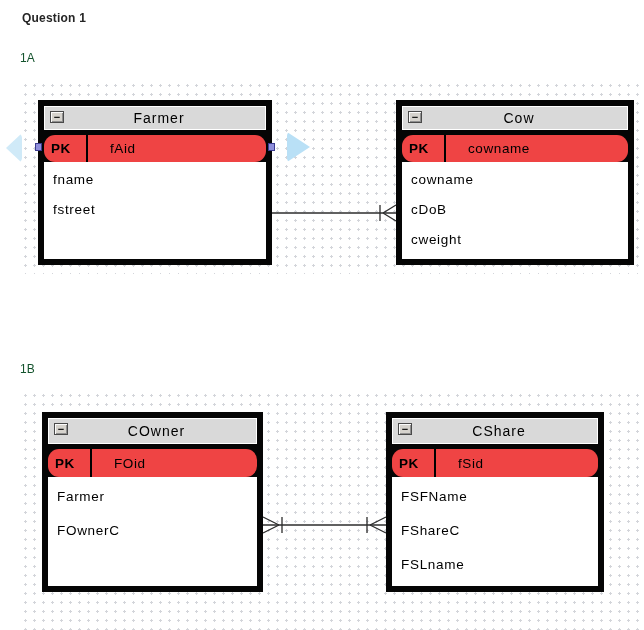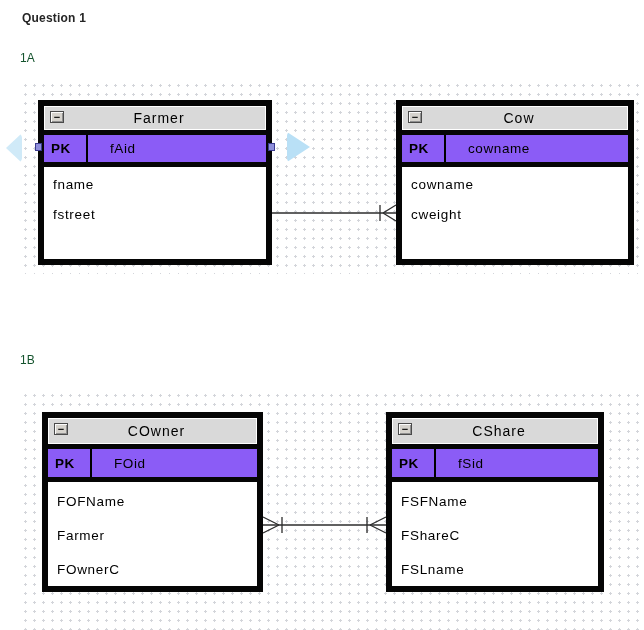--- a/index.html
+++ b/index.html
@@ -3,49 +3,49 @@
 <meta charset="utf-8">
 <style>
   * { margin:0; padding:0; box-sizing:border-box; }
   html,body { width:644px; height:630px; background:#ffffff; overflow:hidden;
               font-family:"Liberation Sans", sans-serif; }
 
   .heading { position:absolute; left:22px; top:11px; font-size:12px; font-weight:600;
              color:#252525; letter-spacing:.2px; }
   .sub-label { position:absolute; left:20px; font-size:12px; font-weight:400; color:#14532d; }
   #label-1a { top:51px; }
-  #label-1b { top:353px; }
+  #label-1b { top:362px; }
 
   .canvas { position:absolute; left:18px; width:626px; background:#ffffff;
             background-image:radial-gradient(#d3d5da 1px, transparent 1.1px);
             background-size:9px 9px; background-position:3px 3px; }
   #canvas-1a { top:78px;  height:196px; }
   #canvas-1b { top:388px; height:242px; }
 
   .entity { position:absolute; background:#050505; padding:6px; display:flex;
             flex-direction:column; }
   .entity-header { position:relative; background:#d9d9d9; box-shadow:0 0 0 1px #ffffff;
                    margin:1px; display:flex; align-items:center; justify-content:center; }
   .s1a .entity-header { height:22px; }
   .s1b .entity-header { height:24px; }
   .entity-title { font-size:14px; color:#000; letter-spacing:1px;margin-left:8px; }
   .collapse-btn { position:absolute; left:5px; top:4px; width:14px; height:12px;
                   background:#d6d3cd; border:1px solid #4a4a4a; color:#111;
                   box-shadow:inset 1px 1px 0 #fbfbfb, inset -1px -1px 0 #8f8f8f;
                   display:flex; align-items:center; justify-content:center;
                   font-size:11px; font-weight:700; line-height:0; }
-  .pk-row { background:#8b5cf6; margin-top:5px; display:flex; align-items:stretch; }
+  .pk-row { background:#ef4444; margin-top:5px; display:flex; align-items:stretch;border-radius:11px; }
   .s1a .pk-row { height:27px; }
   .s1b .pk-row { height:28px; }
   .pk-cell { width:44px; display:flex; align-items:center; padding-left:7px;
              border-right:2px solid #000; font-size:13.5px; font-weight:600;
              letter-spacing:.6px; }
   .pk-field { display:flex; align-items:center; padding-left:22px; font-size:13.5px;
               letter-spacing:.6px; }
-  .attr-area { background:#ffffff; margin-top:5px; flex:1; padding:2px 0 0 9px; }
+  .attr-area { background:#ffffff; flex:1; padding:2px 0 0 9px; }
   .attr-row { display:flex; align-items:center; font-size:13.5px; color:#000;
               letter-spacing:.7px; }
   .s1a .attr-row { height:30px; }
   .s1b .attr-row { height:34px; }
 
   svg.connector-layer { position:absolute; left:0; top:0; pointer-events:none; }
   svg .wire { stroke:#2c2c2c; stroke-width:1.3; fill:none; pointer-events:stroke; }
 
   .autoconnect-right { position:absolute; left:269px; top:54px; width:0; height:0;
                        border-top:15px solid transparent; border-bottom:15px solid transparent;
@@ -86,20 +86,21 @@
     <div class="entity-header">
       <span class="collapse-btn">−</span>
       <span class="entity-title">Cow</span>
     </div>
     <div class="pk-row">
       <span class="pk-cell">PK</span>
       <span class="pk-field">cowname</span>
     </div>
     <div class="attr-area">
       <div class="attr-row">cowname</div>
+      <div class="attr-row">cDoB</div>
       <div class="attr-row">cweight</div>
     </div>
   </div>
 
   <svg class="connector-layer" width="626" height="196">
     <line class="wire" x1="254" y1="135" x2="378" y2="135"></line>
     <path class="wire" d="M365,135 L378,127 M365,135 L378,143"></path>
     <line class="wire" x1="362" y1="127" x2="362" y2="143"></line>
   </svg>
 
@@ -115,21 +116,20 @@
   <div class="entity s1b" style="left:24px; top:24px; width:221px; height:180px;">
     <div class="entity-header">
       <span class="collapse-btn">−</span>
       <span class="entity-title">COwner</span>
     </div>
     <div class="pk-row">
       <span class="pk-cell">PK</span>
       <span class="pk-field">FOid</span>
     </div>
     <div class="attr-area">
-      <div class="attr-row">FOFName</div>
       <div class="attr-row">Farmer</div>
       <div class="attr-row">FOwnerC</div>
     </div>
   </div>
 
   <div class="entity s1b" style="left:368px; top:24px; width:218px; height:180px;">
     <div class="entity-header">
       <span class="collapse-btn">−</span>
       <span class="entity-title">CShare</span>
     </div>

